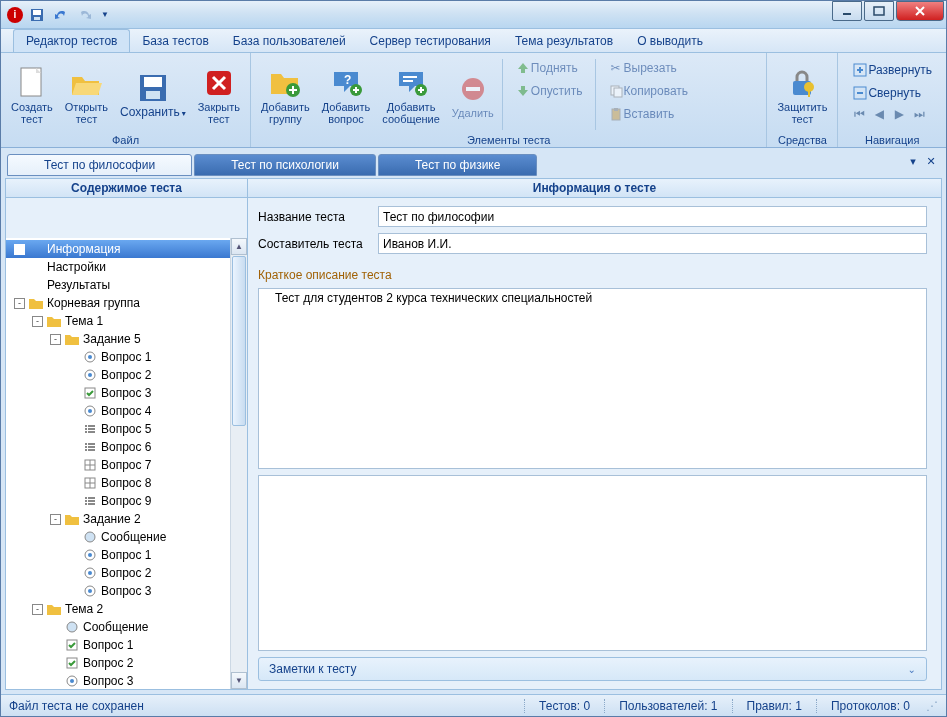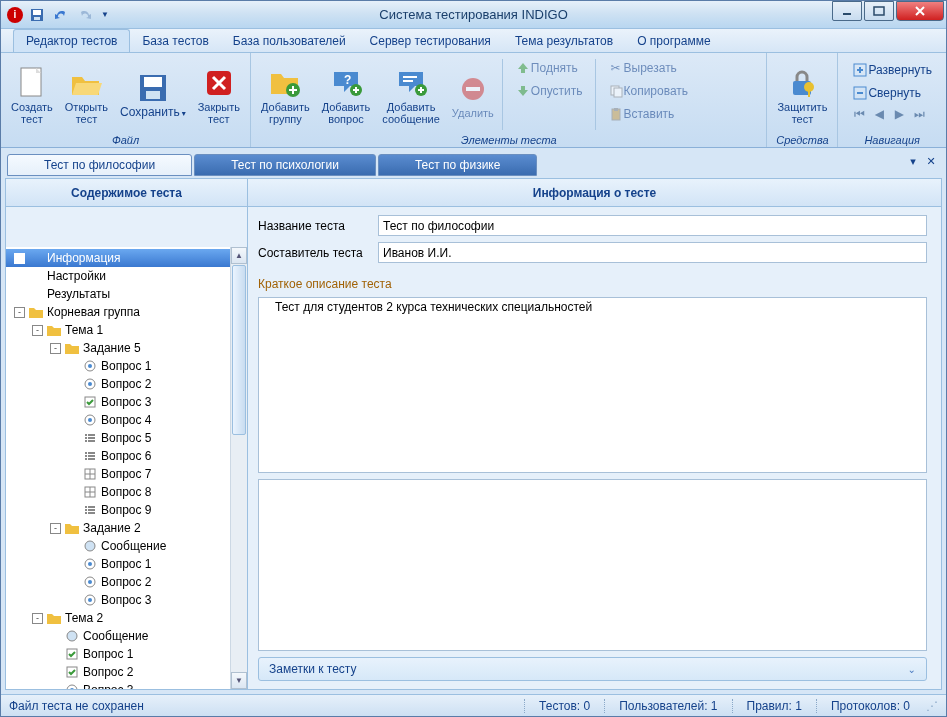--- a/index.html
+++ b/index.html
@@ -17,37 +17,37 @@
 .menubar { height:24px; background:linear-gradient(#eaf2fb,#d6e6f6); display:flex; align-items:flex-end; padding-left:12px; border-bottom:1px solid #9bbfe0; }
 .menu-tab { padding:4px 12px 4px; color:#15428b; cursor:pointer; }
 .menu-tab.active { background:#cfe3f7; border:1px solid #9bbfe0; border-bottom:none; border-radius:3px 3px 0 0; }
 .ribbon { height:95px; background:linear-gradient(#dce9f7,#c6dcf2); display:flex; border-bottom:1px solid #8ab0d8; }
 .ribbon-group { border-right:1px solid #a8c6e2; display:flex; flex-direction:column; justify-content:space-between; padding:2px 4px 1px; }
 .ribbon-buttons { display:flex; flex:1; }
 .rb-btn { display:flex; flex-direction:column; align-items:center; justify-content:center; padding:3px 6px; cursor:pointer; border-radius:3px; min-width:50px; }
 .rb-btn.disabled { opacity:.55; cursor:default; }
 .rb-btn .ic { height:36px; display:flex; align-items:center; justify-content:center; }
 .rb-btn .lbl { color:#15428b; font-size:11px; text-align:center; line-height:12px; white-space:pre; }
-.rb-label { text-align:center; color:#15428b; font-size:11px;font-style:italic; }
+.rb-label { text-align:center; color:#15428b; font-size:11px; }
 .ribbon-col { display:flex; flex-direction:column; justify-content:flex-start; padding:2px 4px; gap:1px; }
 .small-btn { display:flex; align-items:center; padding:2px 6px; color:#15428b; font-size:11px; cursor:pointer; border-radius:2px; height:22px; }
 .small-btn.disabled { opacity:.55; cursor:default; }
 .small-btn .sic { width:16px; height:16px; display:flex; align-items:center; justify-content:center; }
 .nav-arrows { display:flex; gap:6px; padding:2px 6px; }
 .nav-ar { width:14px; height:14px; display:flex; align-items:center; justify-content:center; color:#6a8ab0; cursor:pointer; }
 .workspace { flex:1; background:#d6e6f6; padding:4px; display:flex; flex-direction:column; min-height:0; }
 .doctabs { height:26px; display:flex; align-items:center; gap:0; padding:0 2px; position:relative; }
 .doctab { height:22px; padding:0 36px; display:flex; align-items:center; border:1px solid #6a8fc0; border-radius:3px 3px 0 0; font-size:12px; cursor:pointer; margin-right:2px; }
 .doctab.active { background:linear-gradient(#f5faff,#e6f0fa); color:#15428b; }
 .doctab.inactive { background:linear-gradient(#5a8cd0,#3a6cb0); color:#fff; }
 .doctab-controls { position:absolute; right:4px; top:2px; display:flex; gap:4px; }
 .doctab-ctl { width:14px; height:14px; color:#15428b; cursor:pointer; font-size:11px; display:flex; align-items:center; justify-content:center; }
 .content { flex:1; display:flex; background:#e6f0fa; border:1px solid #9bbfe0; min-height:0; }
 .left-pane { width:242px; display:flex; flex-direction:column; border-right:1px solid #9bbfe0; }
-.pane-title { height:28px; background:linear-gradient(#e8f2fc,#d2e4f6); border-bottom:1px solid #9bbfe0; display:flex; align-items:center; justify-content:center; color:#15428b; font-weight:bold; font-size:12px; }
+.pane-title { height:19px; background:linear-gradient(#e8f2fc,#d2e4f6); border-bottom:1px solid #9bbfe0; display:flex; align-items:center; justify-content:center; color:#15428b; font-weight:bold; font-size:12px; }
 .tree-wrap { flex:1; background:#fff; overflow-y:auto; padding:2px 0; position:relative;margin-top:40px; }
 .tree-item { display:flex; align-items:center; height:18px; padding-right:6px; cursor:pointer; white-space:nowrap; }
 .tree-item.selected { background:linear-gradient(#6aa8f0,#3a78d0); color:#fff; }
 .tree-item.selected .tlabel { color:#fff; }
 .pm { width:11px; height:11px; border:1px solid #888; background:#fff; display:flex; align-items:center; justify-content:center; font-size:9px; line-height:9px; margin-right:3px; color:#444; flex-shrink:0; }
 .pm.empty { border:none; }
 .tic { width:16px; height:16px; margin-right:3px; display:flex; align-items:center; justify-content:center; flex-shrink:0; }
 .tlabel { color:#000; font-size:12px; }
 .ind { display:inline-block; }
 .right-pane { flex:1; display:flex; flex-direction:column; }
@@ -89,21 +89,20 @@
             <path d="M12 5a5 5 0 00-8 3l-2-1v5l5-1-2-1a3 3 0 016-1z" fill="#3a78d0"></path>
           </svg>
         </button>
       <button class="qat-btn">
           <svg width="16" height="16">
             <path d="M4 5a5 5 0 018 3l2-1v5l-5-1 2-1a3 3 0 00-6-1z" fill="#9cb8d8"></path>
           </svg>
         </button>
       <span class="dd">▼</span>
     </div>
-    <div class="title-text">Система тестирования INDIGO</div>
     <div class="win-controls">
       <div class="win-btn">
           <svg>
             <rect x="2" y="7" width="8" height="2" fill="#2a4a6a"></rect>
           </svg>
         </div>
       <div class="win-btn">
           <svg>
             <rect x="1" y="1" width="10" height="8" fill="none" stroke="#2a4a6a" stroke-width="1.5"></rect>
           </svg>
@@ -115,21 +114,21 @@
         </div>
     </div>
   </div>
 
   <div class="menubar">
     <div class="menu-tab active">Редактор тестов</div>
     <div class="menu-tab">База тестов</div>
     <div class="menu-tab">База пользователей</div>
     <div class="menu-tab">Сервер тестирования</div>
     <div class="menu-tab">Тема результатов</div>
-    <div class="menu-tab">О программе</div>
+    <div class="menu-tab">О выводить</div>
   </div>
 
   <div class="ribbon">
     <div class="ribbon-group">
       <div class="ribbon-buttons">
         <div class="rb-btn">
             <div class="ic">
               <svg width="28" height="34">
                 <rect x="3" y="2" width="20" height="28" fill="#fff" stroke="#888"></rect>
                 <path d="M18 2l5 5h-5z" fill="#ddd"></path>

